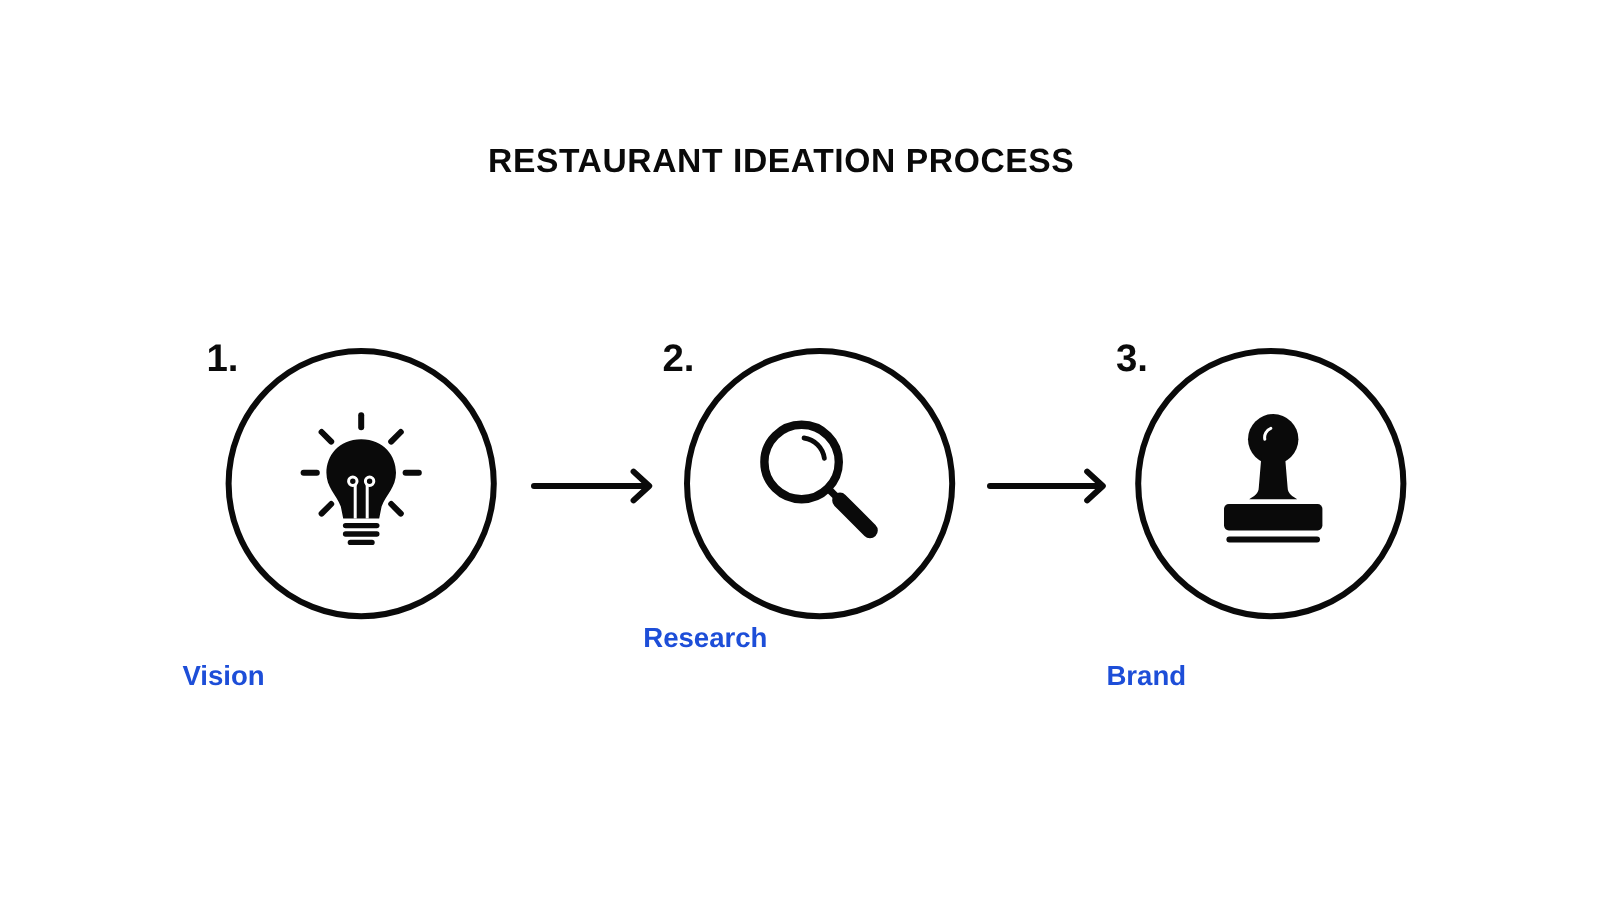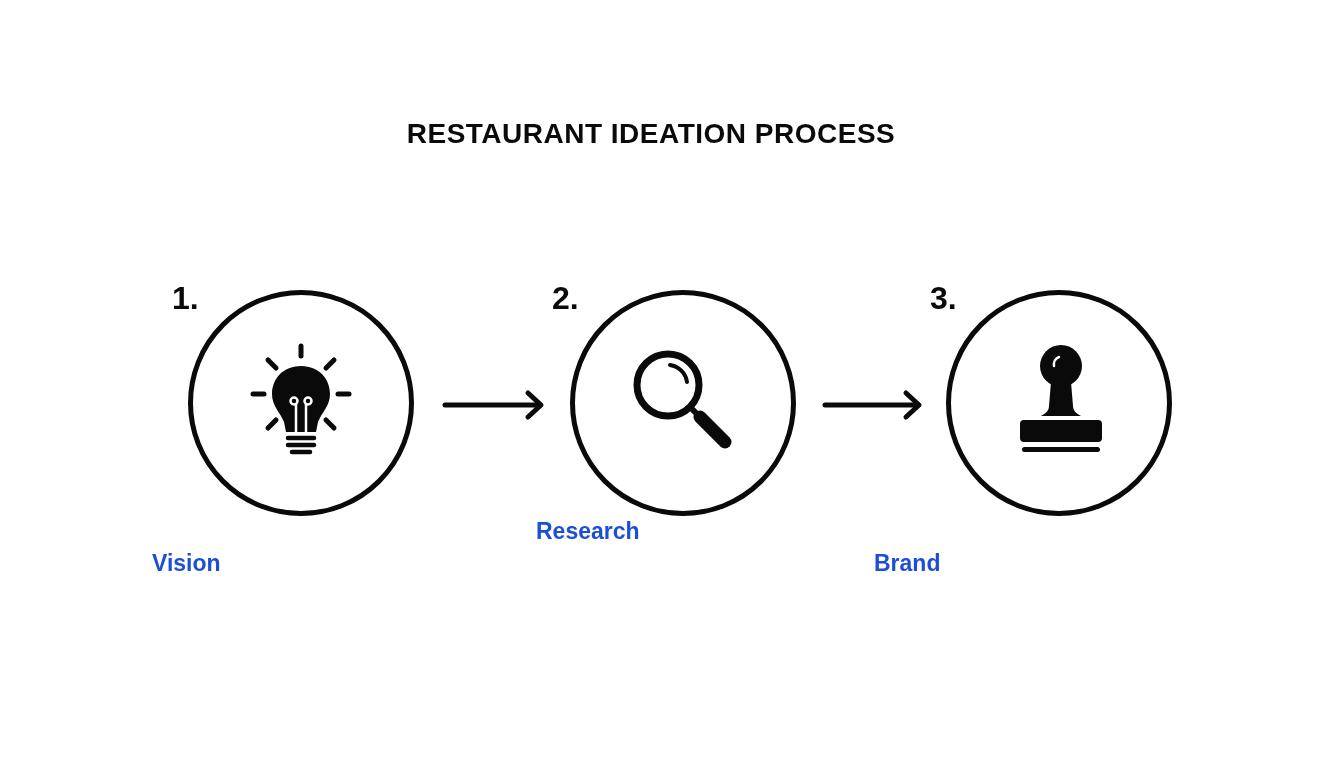--- a/index.html
+++ b/index.html
@@ -95,14 +95,14 @@
   <span class="step-num" style="left:930px;top:280px;">3.</span>
   <div class="circle" style="left:946px;top:290px;">
     <svg class="icon" viewBox="0 0 226 226" style="left:-5px;top:-5px;">
       <circle cx="115" cy="76" r="21" fill="#0a0a0a"></circle>
       <path d="M108 76 A8 8 0 0 1 113 67" stroke="#fff" stroke-width="2.5" fill="none" stroke-linecap="round"></path>
       <path d="M105 92 L125 92 L127 116 C127 122 132 124 135 126 L95 126 C98 124 103 122 103 116 Z" fill="#0a0a0a"></path>
       <rect x="74" y="130" width="82" height="22" rx="4" fill="#0a0a0a"></rect>
       <rect x="76" y="157" width="78" height="5" rx="2.5" fill="#0a0a0a"></rect>
     </svg>
   </div>
-  <div class="label" style="left:874px;top:550px;">Brand</div>
+  <div class="label" style="left:922px;top:550px;">Brand</div>
 </div>
 
 </body></html>

